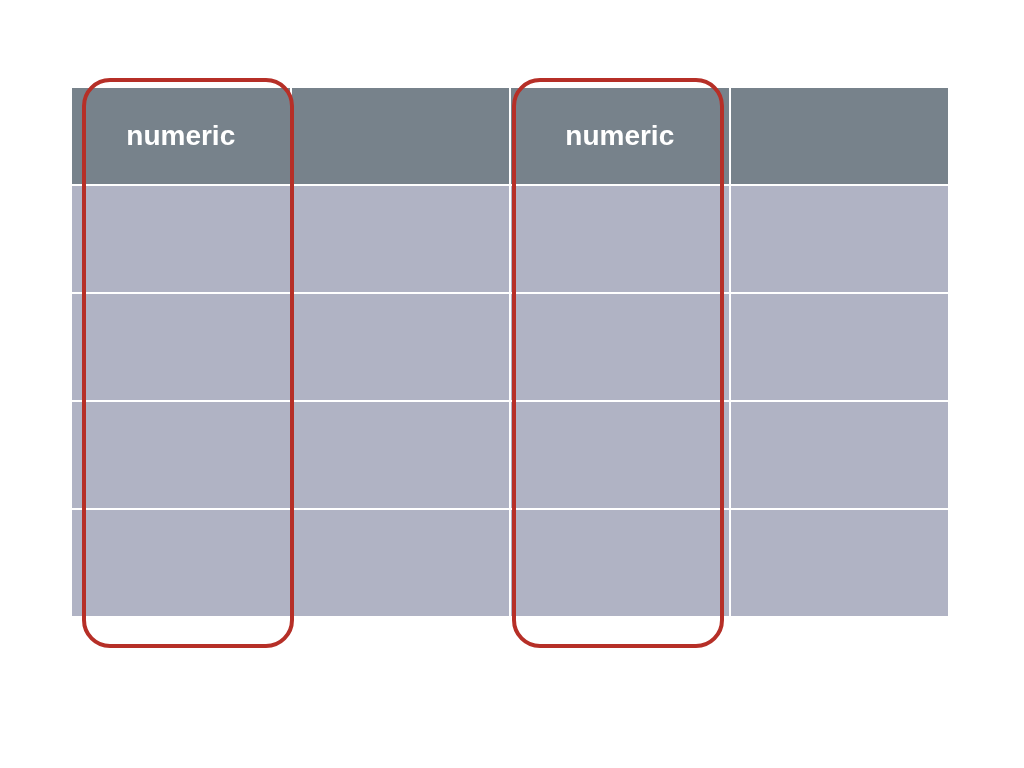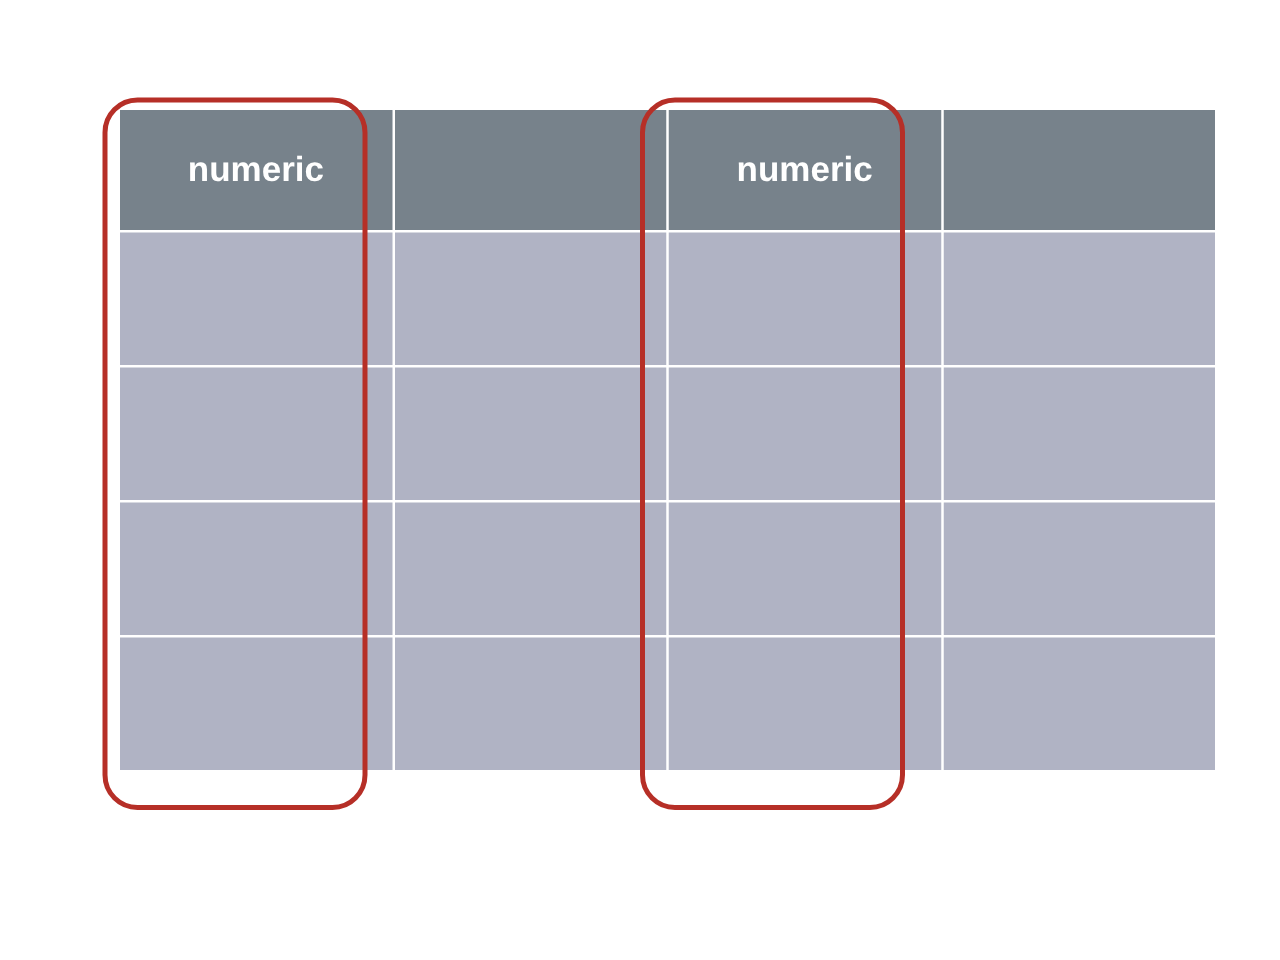--- a/index.html
+++ b/index.html
@@ -9,21 +9,21 @@
     }
     body {
       width: 1024px;
       height: 768px;
       background: #ffffff;
       font-family: -apple-system, BlinkMacSystemFont, "Helvetica Neue", Arial, sans-serif;
       position: relative;
     }
     .table-container {
       position: absolute;
-      left: 96px;
+      left: 72px;
       top: 88px;
       width: 876px;
     }
     .table {
       display: grid;
       grid-template-columns: repeat(4, 1fr);
       gap: 2px;
       background: #ffffff;
     }
     .header-cell {

